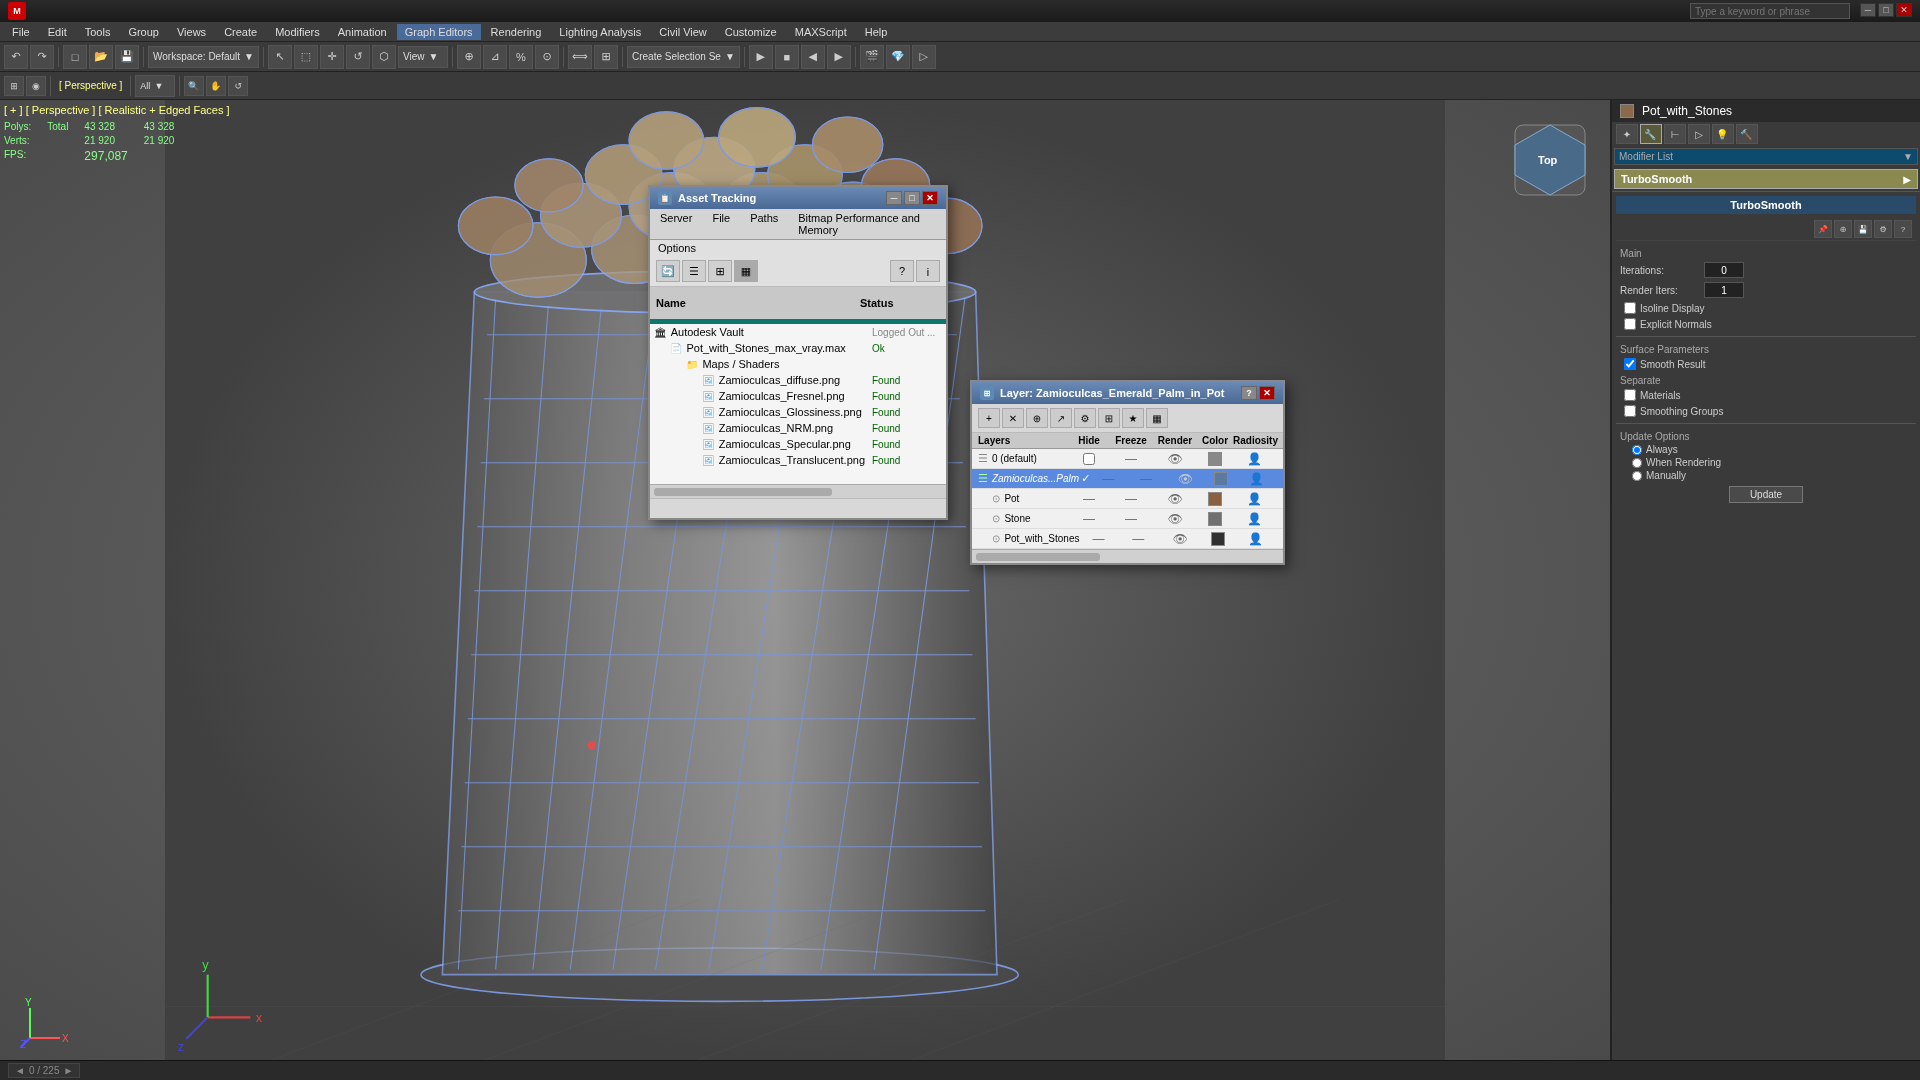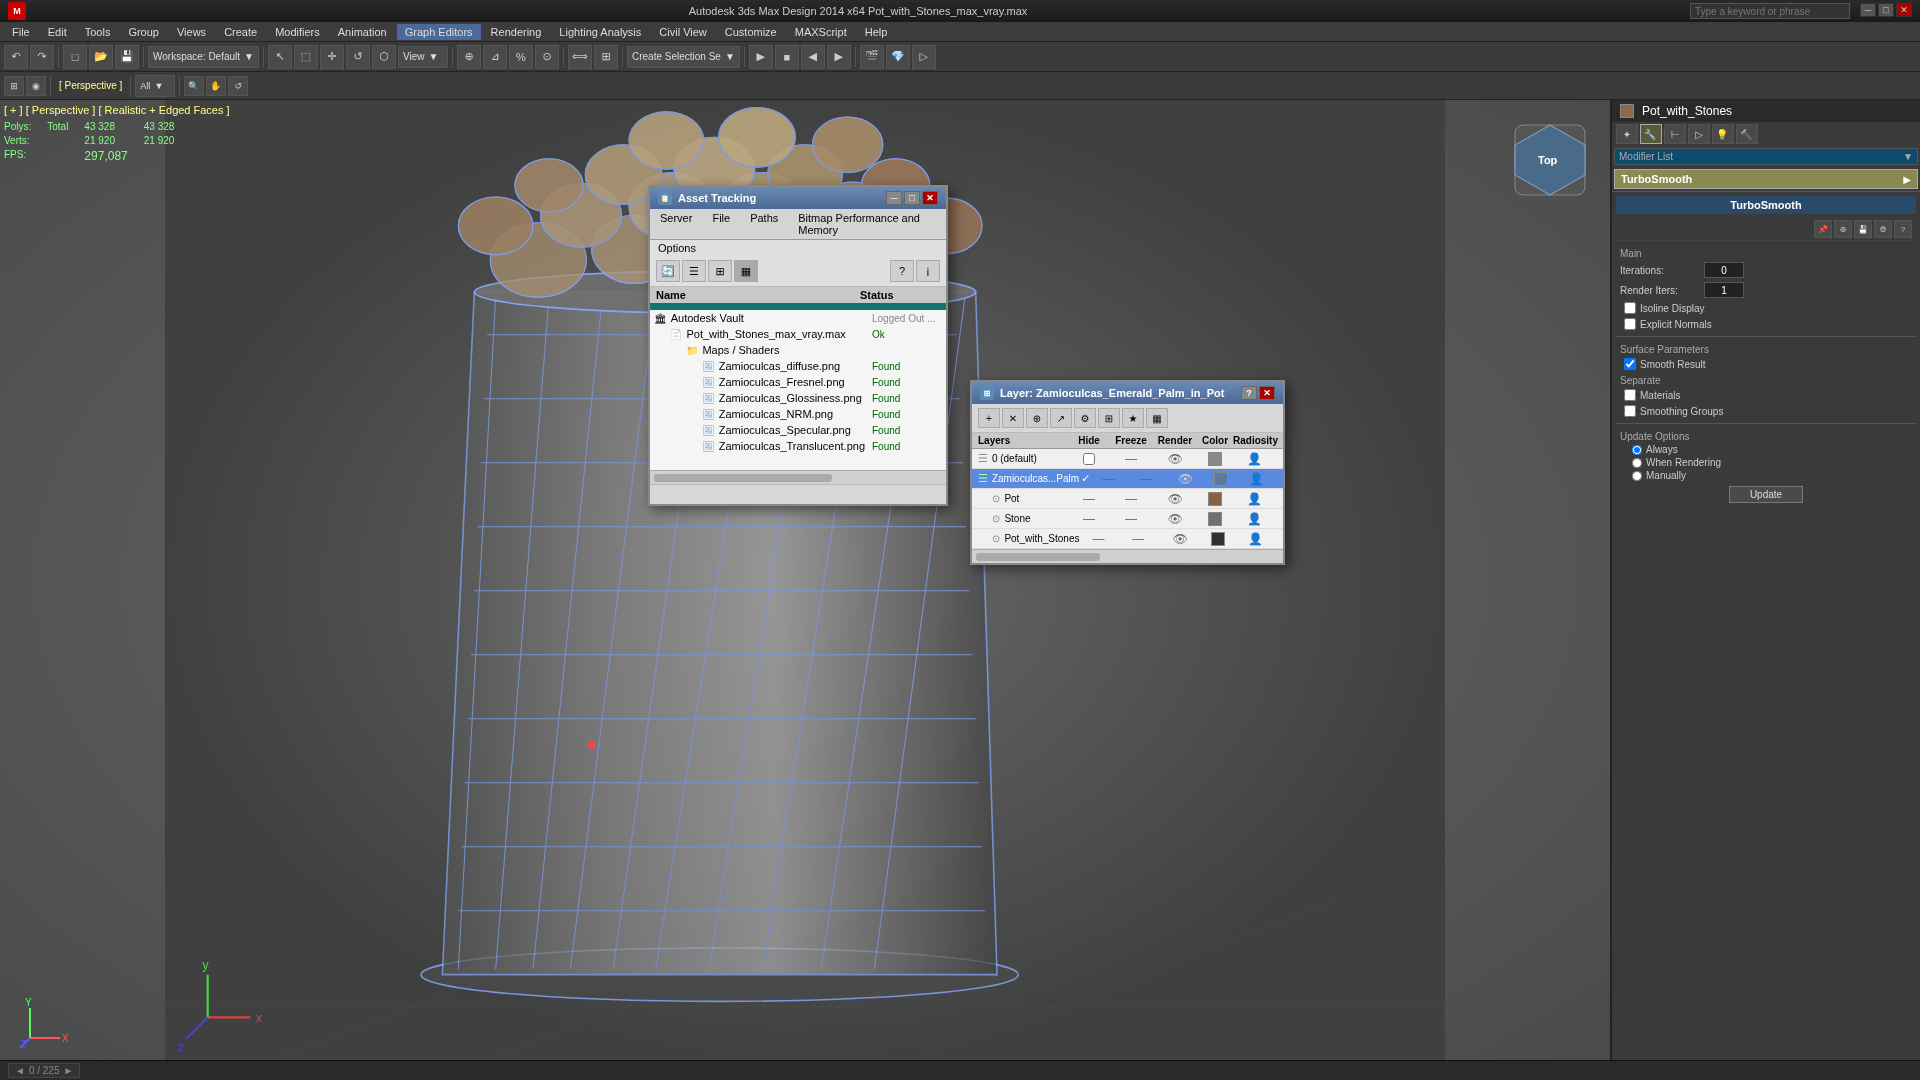--- a/index.html
+++ b/index.html
@@ -310,22 +310,22 @@
       height: 22px;
       background: #d0d0d0;
       border: 1px solid #aaa;
       display: flex; align-items: center; justify-content: center;
       cursor: pointer;
       font-size: 11px;
     }
     #asset-table-header {
       display: flex;
       background: #c8c8c8;
-      border-bottom: 7px solid #0f766e;
-      padding: 2px 6px;
+      border-bottom: 5px solid #0f766e;
+      padding: 10px 6px;
     }
     .asset-col-name {
       flex: 1;
       font-size: 11px;
       font-weight: bold;
       color: #000;
     }
     .asset-col-status {
       width: 80px;
       font-size: 11px;
@@ -501,21 +501,20 @@
       color: #ccc;
     }
   </style>
 </head>
 <body>
 
 <div id="title-bar">
   <div style="display:flex;align-items:center;gap:6px;">
     <div style="width:18px;height:18px;background:#c00;border-radius:2px;display:flex;align-items:center;justify-content:center;font-size:9px;color:#fff;font-weight:bold;">M</div>
   </div>
-  <div class="title-center">Autodesk 3ds Max Design 2014 x64    Pot_with_Stones_max_vray.max</div>
   <div class="window-controls">
     <div style="display:flex;align-items:center;background:#333;border:1px solid #555;padding:0 4px;height:16px;min-width:160px;margin-right:8px;">
       <input type="text" style="background: transparent; border: none; color: rgb(170, 170, 170); font-size: 10px; outline: none; width: 130px;" placeholder="Type a keyword or phrase">
     </div>
     <div class="win-btn">─</div>
     <div class="win-btn">□</div>
     <div class="win-btn" style="background:#a00;">✕</div>
   </div>
 </div>
 
@@ -918,21 +917,21 @@
           <div class="layer-cell layer-color">
             <div class="color-swatch" style="background:#888888;"></div>
           </div>
           <div class="layer-cell layer-radio">
             <span style="font-size:12px;color:#666;">👤</span>
           </div>
         </div>
 
         <div class="layer-row selected">
           <div class="layer-icon" style="color:#aaffaa;">☰</div>
-          <div class="layer-name" style="color:#fff;">Zamioculcas...Palm</div>
+          <div class="layer-name" style="color:#fff;font-style:italic;">Zamioculcas...Palm</div>
           <div style="display:flex;align-items:center;margin-left:2px;">
             <span style="color:#fff;font-size:11px;">✓</span>
           </div>
           <div class="layer-cell layer-hide">
             <span class="dash-icon">—</span>
           </div>
           <div class="layer-cell layer-freeze">
             <span class="dash-icon">—</span>
           </div>
           <div class="layer-cell layer-render">

